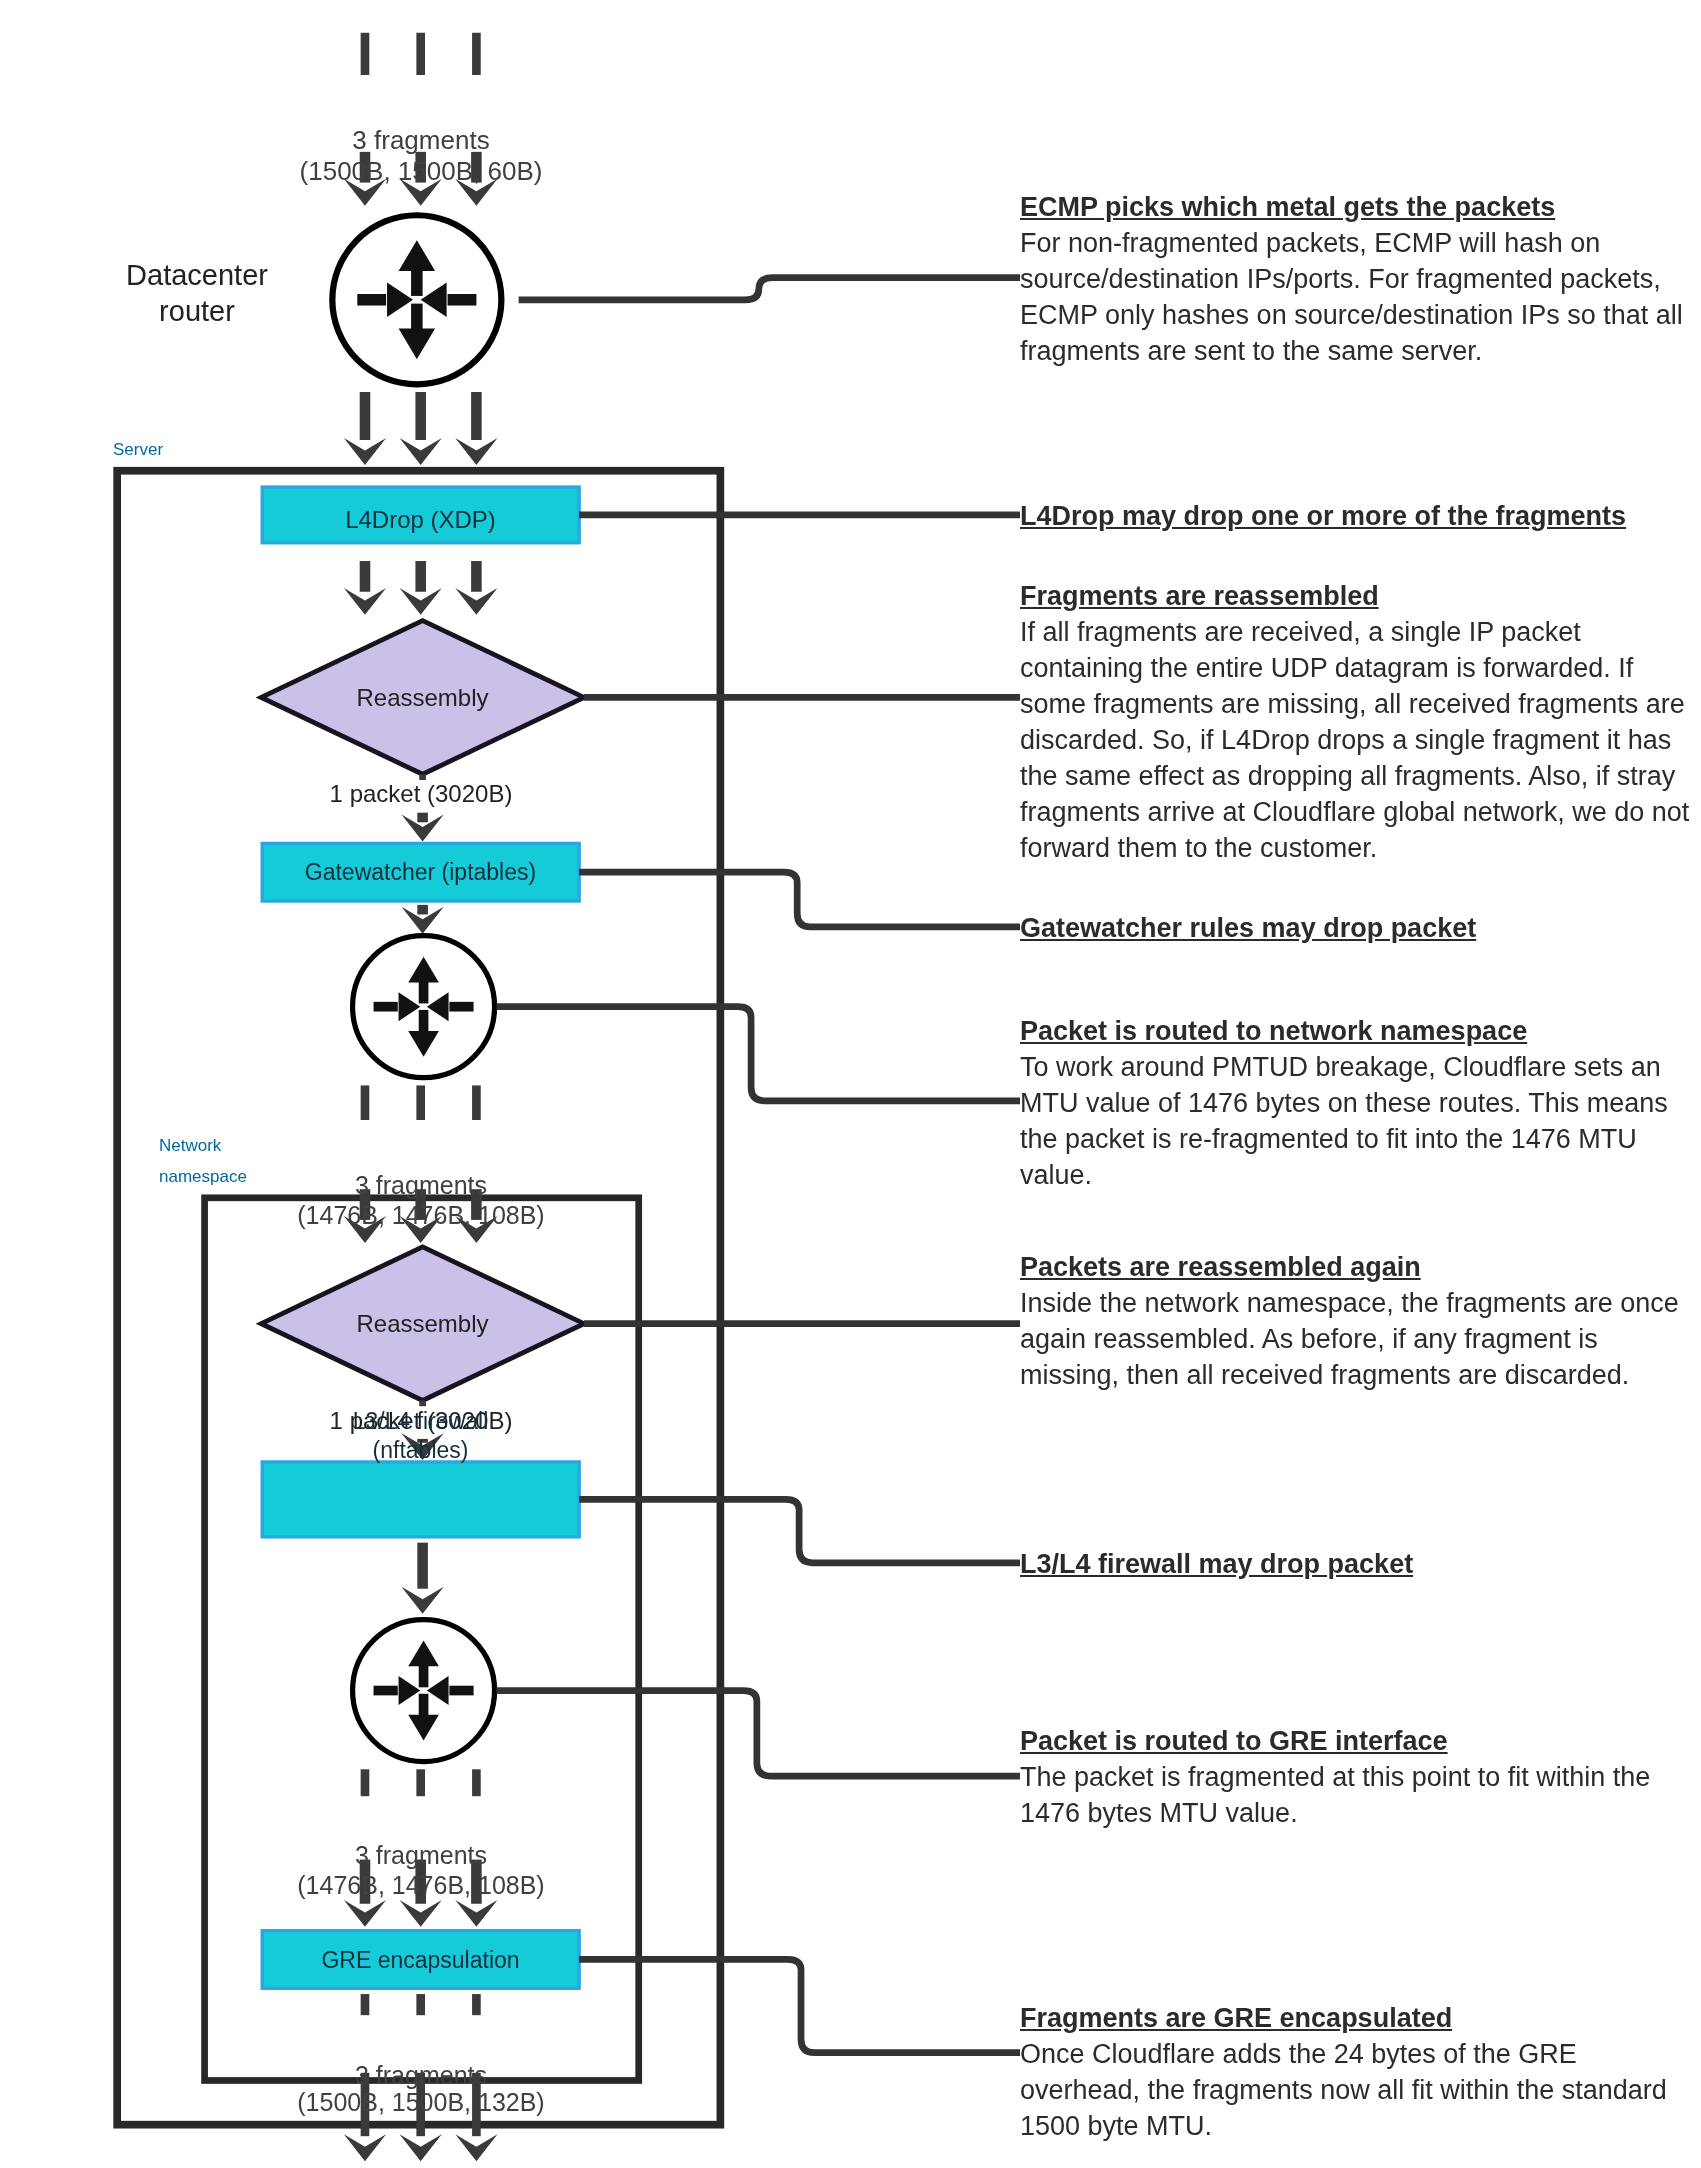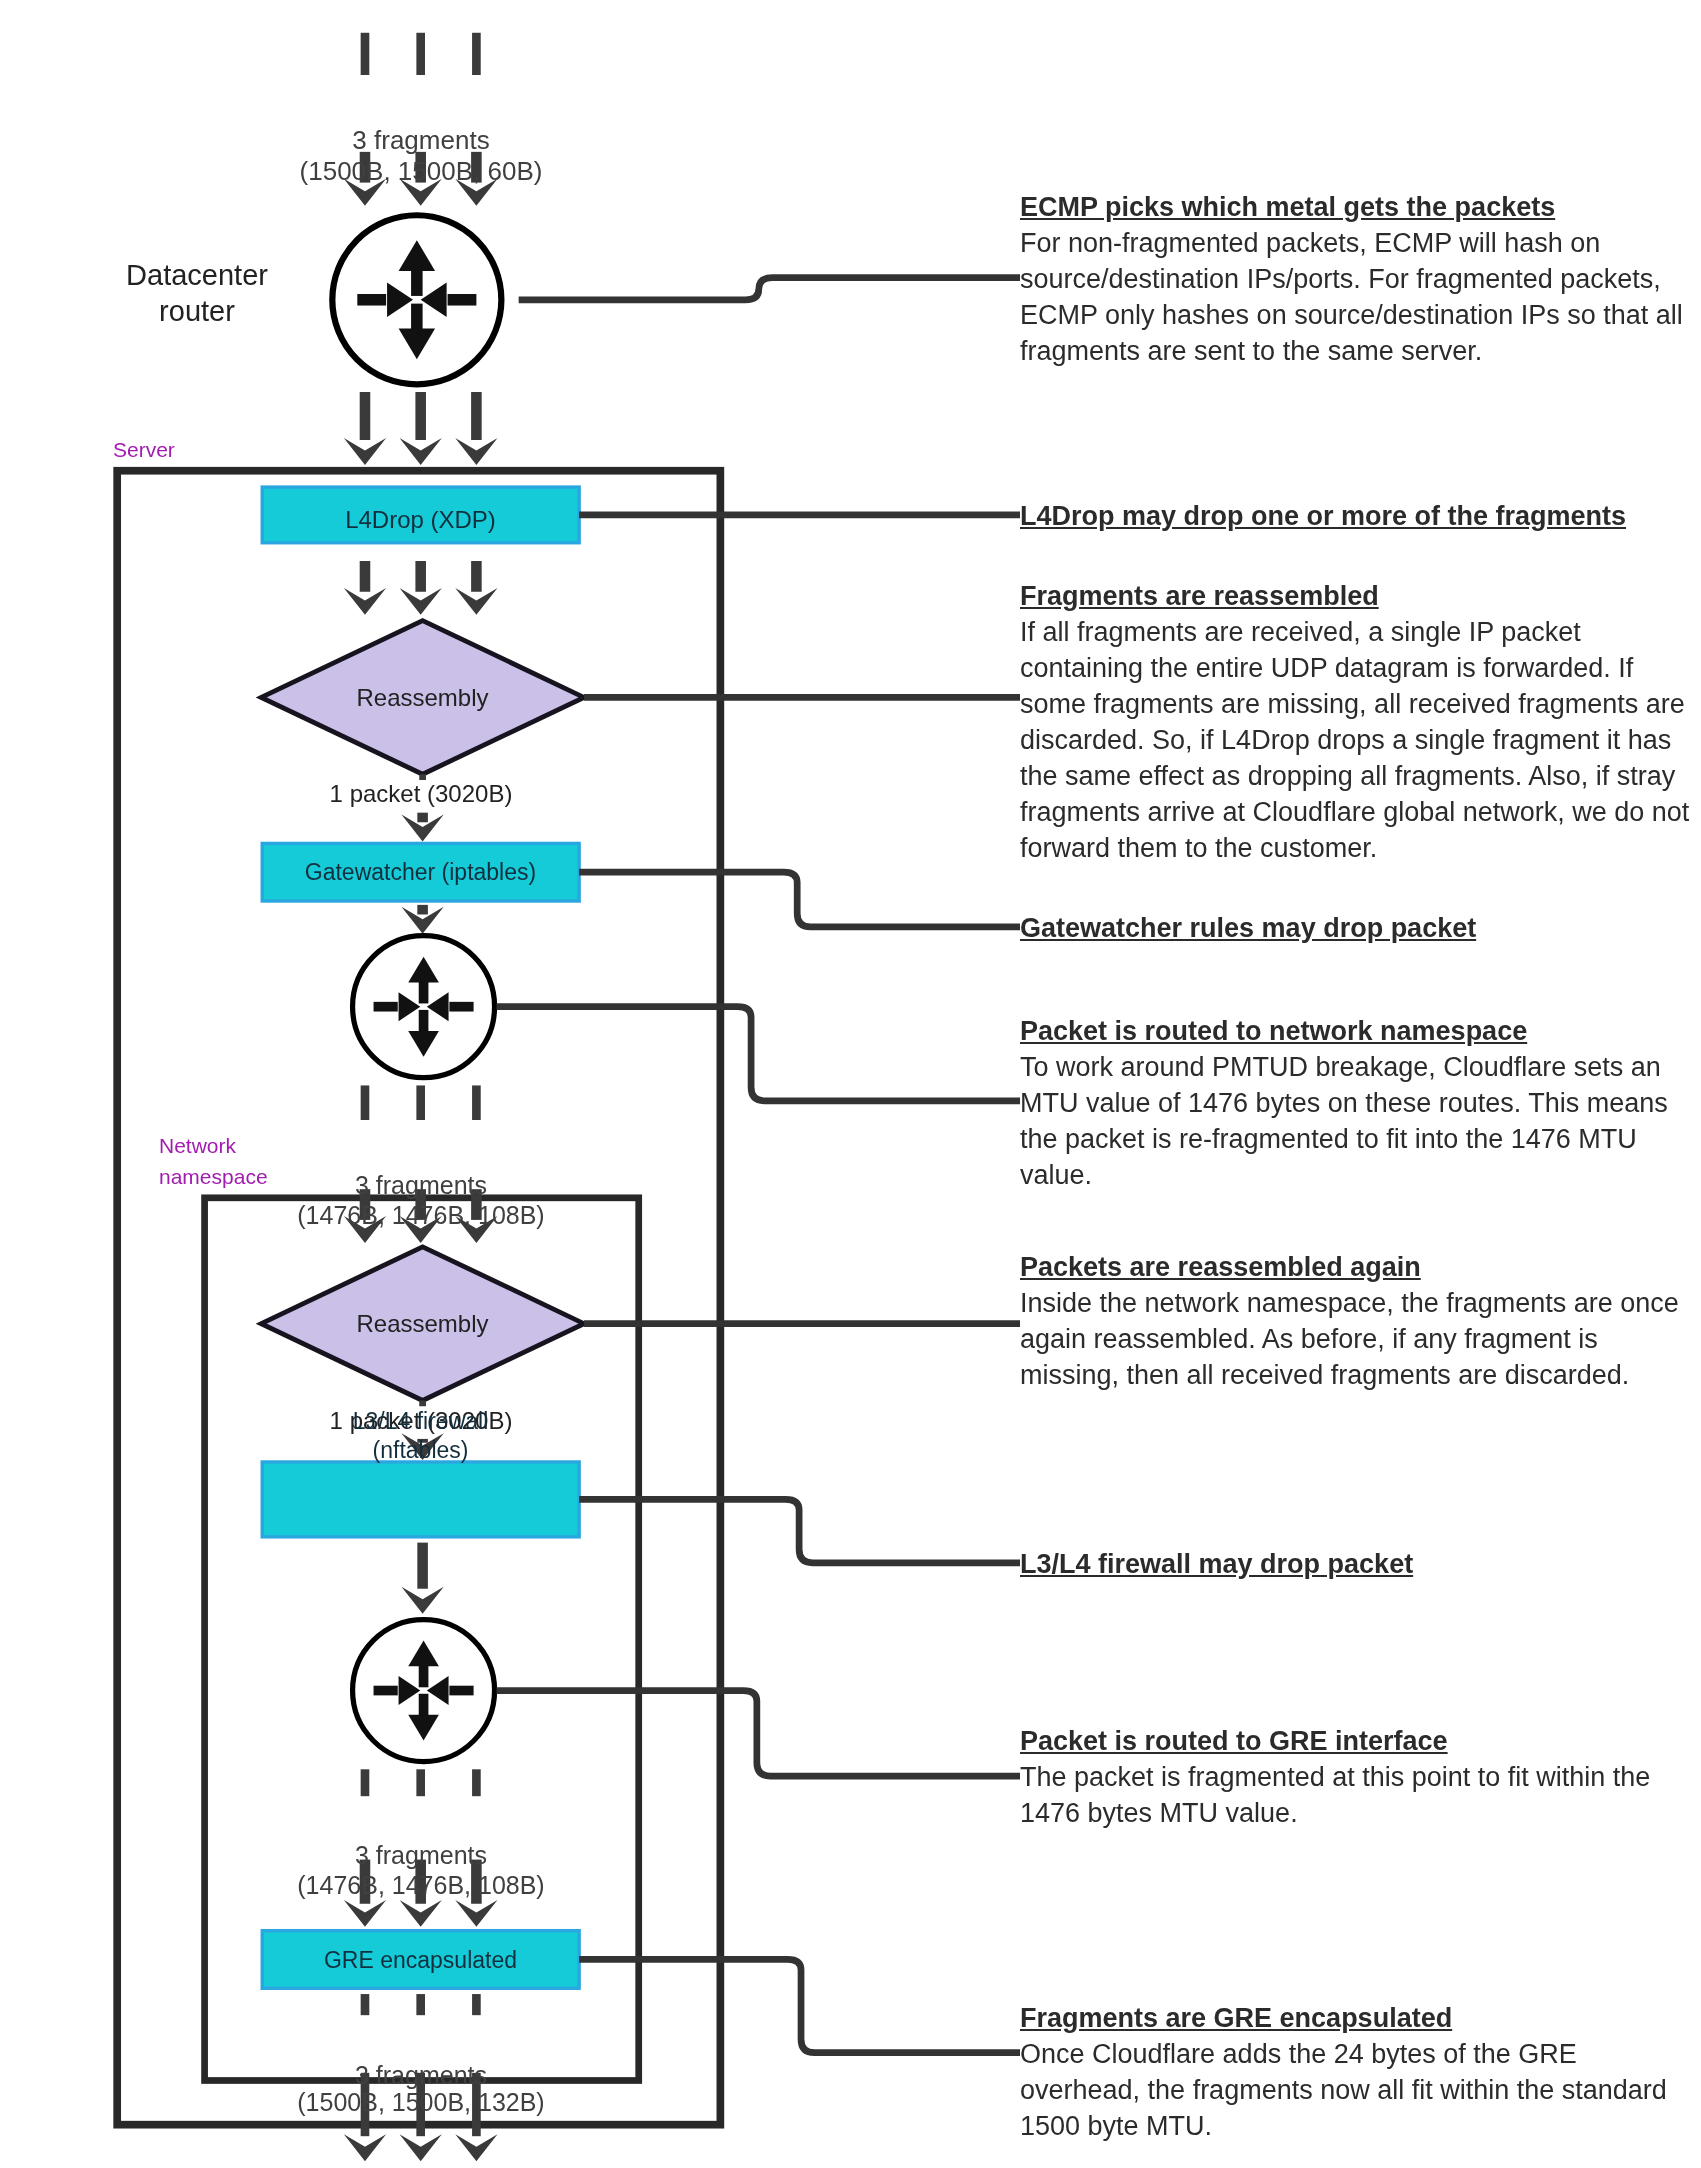--- a/index.html
+++ b/index.html
@@ -17,21 +17,21 @@
   .packet-label{font-size:24px;line-height:31px;color:#222;width:346px;left:248px;text-align:center;}
   .node-label{
     position:absolute;display:flex;align-items:center;justify-content:center;
     font-size:24px;color:#132f3e;text-align:center;line-height:29px;
   }
   .diamond-label{
     position:absolute;display:flex;align-items:center;justify-content:center;
     font-size:24px;color:#222;
   }
   .side-label{font-size:29px;line-height:36px;color:#222;}
-  .box-tag{font-size:21px;line-height:31px;color:#a21caf;}
+  .box-tag{font-size:17px;line-height:31px;color:#0369a1;}
   .annotation{
     position:absolute;left:1020px;width:684px;
     font-size:27px;line-height:36px;color:#2b2b2b;
   }
   .annotation .head{font-weight:700;text-decoration:underline;}
   .annotation .body{font-weight:400;}
 </style>
 </head>
 <body>
 
@@ -223,21 +223,21 @@
   <div class="lbl packet-label" style="top:1405px;">1 packet (3020B)</div>
 
   <div class="node-label" style="left:262px;top:1398px;width:317px;height:75px;font-size:23px;flex-direction:column;">
     <div>L3/L4 firewall</div>
     <div>(nftables)</div>
   </div>
 
   <div class="lbl flow-label" style="top:1796px;font-size:25px;">3 fragments</div>
   <div class="lbl flow-label" style="top:1826px;font-size:25px;">(1476B, 1476B, 108B)</div>
 
-  <div class="node-label" style="left:262px;top:1931px;width:317px;height:58px;font-size:23px;">GRE encapsulated</div>
+  <div class="node-label" style="left:262px;top:1931px;width:317px;height:58px;font-size:23px;">GRE encapsulation</div>
 
   <div class="lbl flow-label" style="top:2016px;font-size:25px;">3 fragments</div>
   <div class="lbl flow-label" style="top:2043px;font-size:25px;">(1500B, 1500B, 132B)</div>
 
   <div class="annotation" style="top:189px;">
     <span class="head">ECMP picks which metal gets the packets</span><br>
     <span class="body">For non-fragmented packets, ECMP will hash on source/destination IPs/ports. For fragmented packets, ECMP only hashes on source/destination IPs so that all fragments are sent to the same server.</span>
   </div>
 
   <div class="annotation" style="top:498px;">

